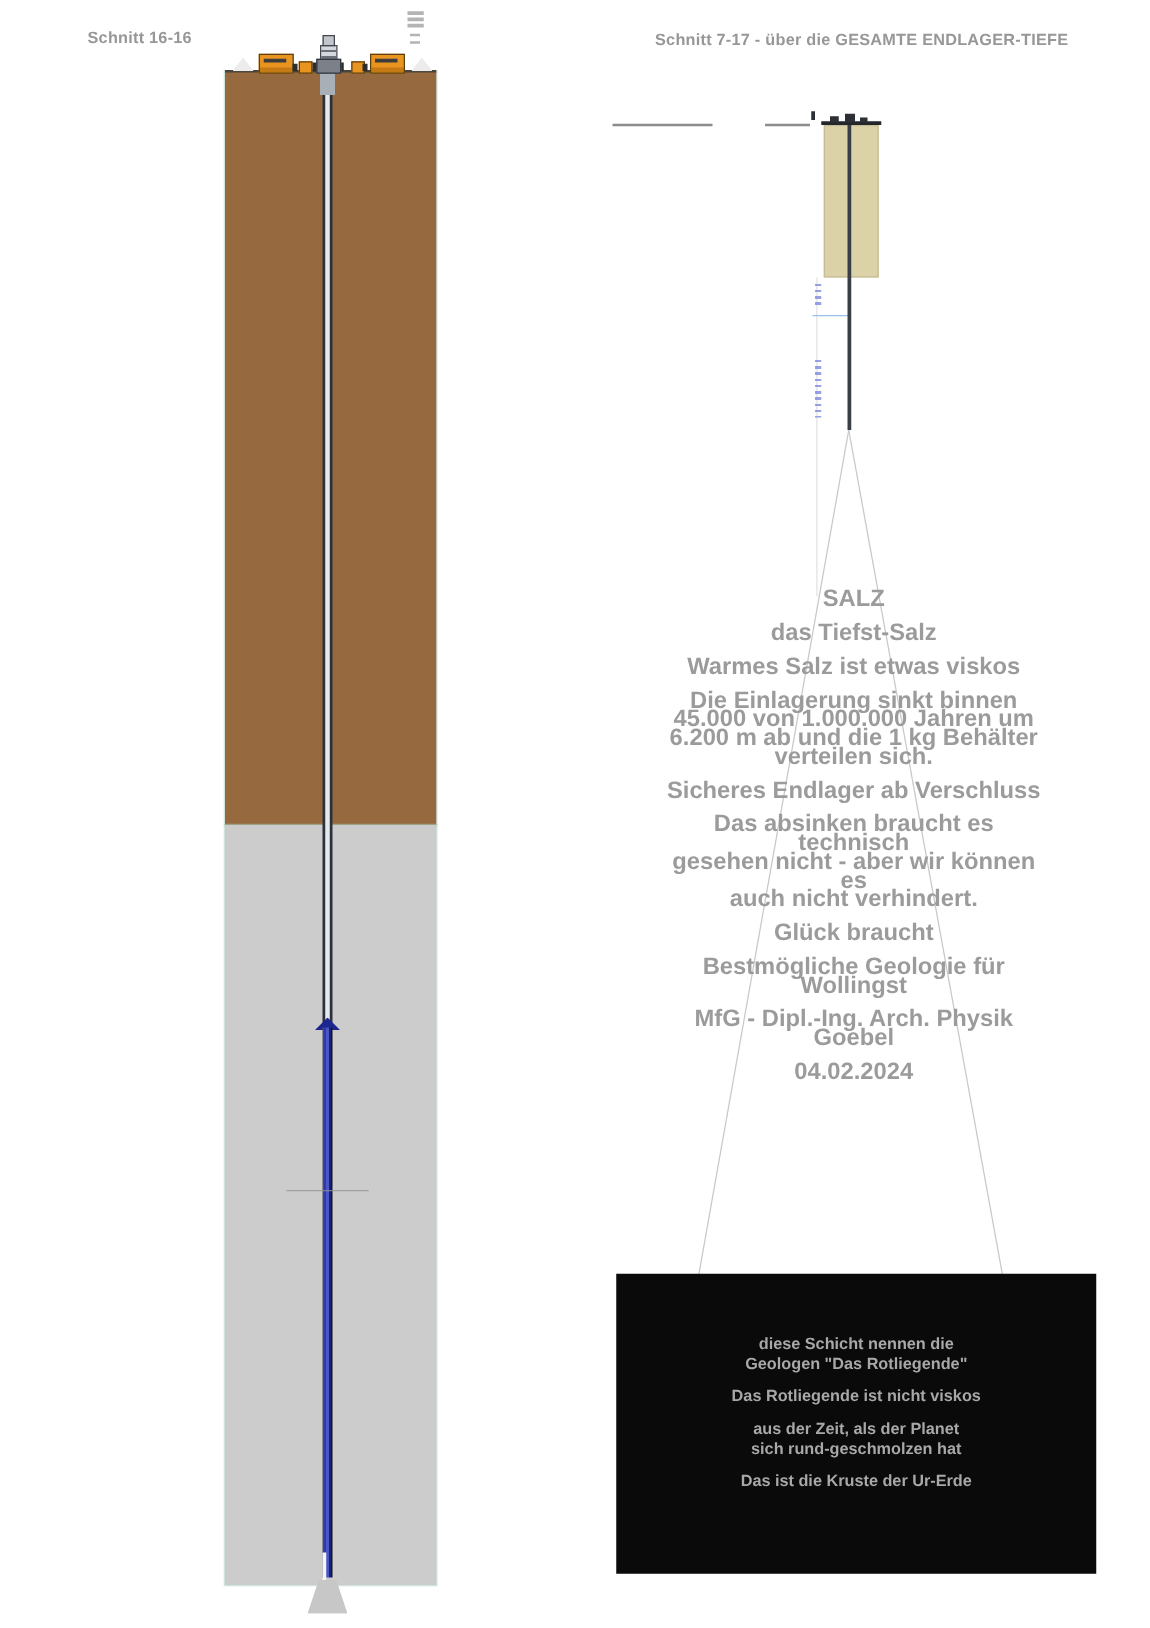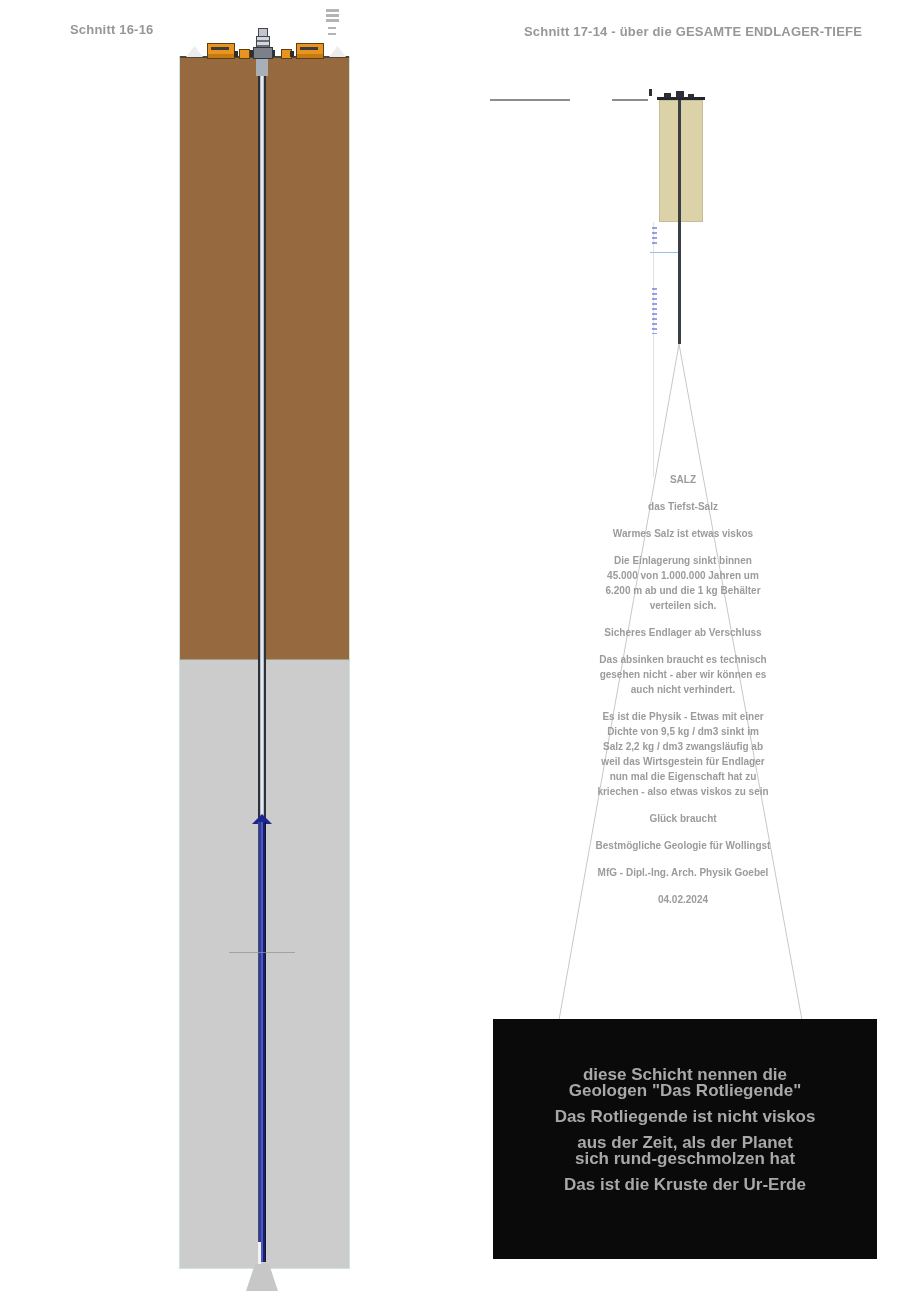--- a/index.html
+++ b/index.html
@@ -51,26 +51,26 @@
   .works-base{position:absolute;left:657px;top:97px;width:48px;height:3px;background:#23262b;z-index:4;}
   .wblock{position:absolute;background:#2c2f35;z-index:4;}
   .guide-v{position:absolute;left:653px;top:222px;width:1px;height:255px;background:#e2e2e2;}
   .blue-note{position:absolute;left:652px;width:5px;
       background:repeating-linear-gradient(180deg,#7e8ade 0 2px,rgba(0,0,0,0) 2px 5px);opacity:.8;}
   .blue-hline{position:absolute;left:650px;top:252px;width:31px;height:1px;background:#9dbfe6;}
 
   .cone-svg{position:absolute;left:540px;top:340px;width:280px;height:682px;}
 
   .salt-notes{position:absolute;left:530px;top:472px;width:306px;text-align:center;z-index:5;}
-  .salt-notes p{margin:0 0 12px;font-size:10px;line-height:15px;font-weight:bold;
+  .salt-notes p{margin:0 0 12px;font-size:19px;line-height:15px;font-weight:bold;
       color:var(--body-text-gray);white-space:pre-line;}
 
   .black-box{position:absolute;left:493px;top:1019px;width:384px;height:240px;background:var(--box-black);
       box-sizing:border-box;padding-top:48px;z-index:6;}
-  .black-box p{margin:0 0 10px;font-size:17px;line-height:16px;font-weight:bold;text-align:center;
+  .black-box p{margin:0 0 10px;font-size:13px;line-height:16px;font-weight:bold;text-align:center;
       color:var(--box-text-gray);white-space:pre-line;}
 </style>
 </head>
 <body>
 
 <div class="canvas">
 
   <div class="sec-title" style="left:70px;top:22px;text-align:right;">Schnitt 16-16</div>
 
   <div class="stamp abs" style="left:326px;top:9px;width:16px;height:36px;">
@@ -104,21 +104,21 @@
   <div class="cube" style="left:239px;"></div>
   <div class="cube" style="left:281px;"></div>
   <div class="blockette" style="left:234px;top:51px;width:4px;height:6px;"></div>
   <div class="blockette" style="left:250px;top:50px;width:6px;height:7px;"></div>
   <div class="blockette" style="left:269px;top:50px;width:6px;height:7px;"></div>
   <div class="blockette" style="left:290px;top:51px;width:4px;height:6px;"></div>
   <div class="derrick-top"></div>
   <div class="derrick-mid"></div>
   <div class="derrick-base"></div>
 
-  <div class="sec-title" style="left:524px;top:24px;">Schnitt 17-14 - über die GESAMTE ENDLAGER-TIEFE</div>
+  <div class="sec-title" style="left:524px;top:24px;">Schnitt 7-17 - über die GESAMTE ENDLAGER-TIEFE</div>
 
   <div class="gline" style="left:490px;width:80px;"></div>
   <div class="gline" style="left:612px;width:36px;"></div>
 
   <div class="salt-block"></div>
   <div class="works-base"></div>
   <div class="wblock" style="left:664px;top:93px;width:7px;height:5px;"></div>
   <div class="wblock" style="left:676px;top:91px;width:8px;height:7px;"></div>
   <div class="wblock" style="left:688px;top:94px;width:6px;height:4px;"></div>
   <div class="wblock" style="left:649px;top:89px;width:3px;height:7px;"></div>
@@ -139,26 +139,20 @@
     <p>das Tiefst-Salz</p>
     <p>Warmes Salz ist etwas viskos</p>
     <p>Die Einlagerung sinkt binnen
 45.000 von 1.000.000 Jahren um
 6.200 m ab und die 1 kg Behälter
 verteilen sich.</p>
     <p>Sicheres Endlager ab Verschluss</p>
     <p>Das absinken braucht es technisch
 gesehen nicht - aber wir können es
 auch nicht verhindert.</p>
-    <p>Es ist die Physik - Etwas mit einer
-Dichte von 9,5 kg / dm3 sinkt im
-Salz 2,2 kg / dm3 zwangsläufig ab
-weil das Wirtsgestein für Endlager
-nun mal die Eigenschaft hat zu
-kriechen - also etwas viskos zu sein</p>
     <p>Glück braucht</p>
     <p>Bestmögliche Geologie für Wollingst</p>
     <p>MfG - Dipl.-Ing. Arch. Physik Goebel</p>
     <p>04.02.2024</p>
   </div>
 
   <div class="black-box">
     <p>diese Schicht nennen die
 Geologen "Das Rotliegende"</p>
     <p>Das Rotliegende ist nicht viskos</p>

